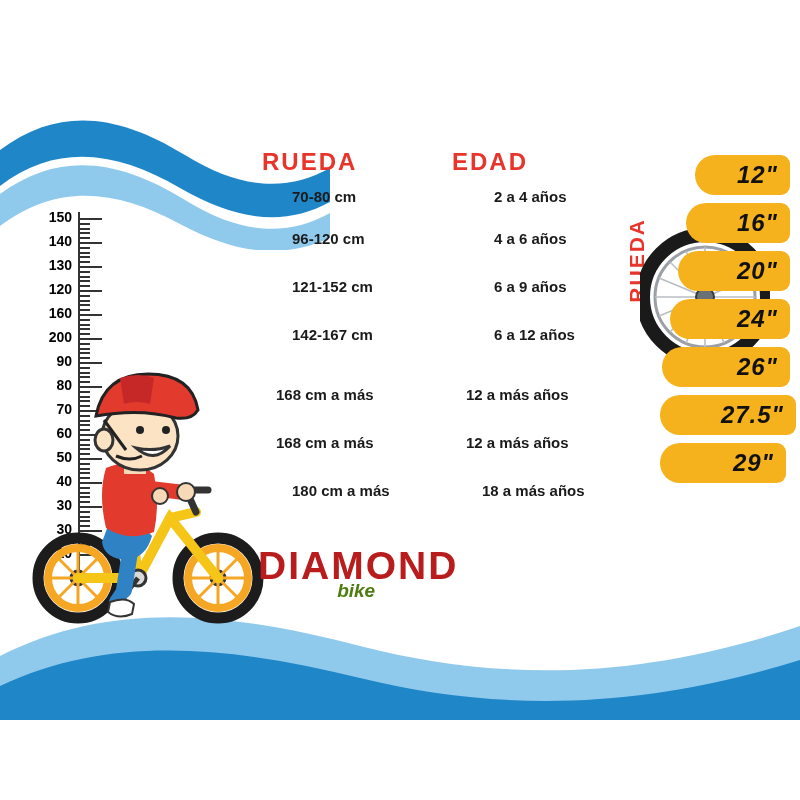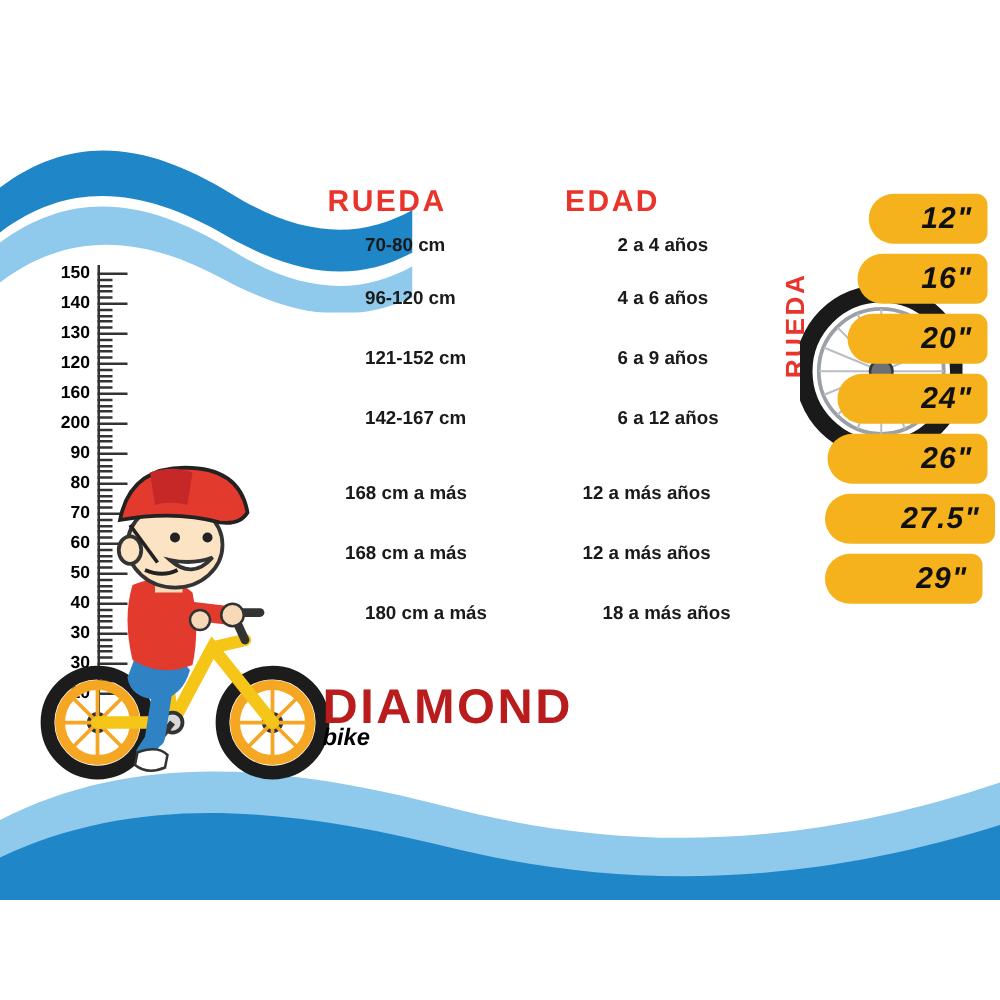--- a/index.html
+++ b/index.html
@@ -71,22 +71,22 @@
   .wheelpic{position:absolute;left:640px;top:225px;width:130px;height:145px;}
 
   
   .brand{position:absolute;left:258px;top:546px;}
   .brand-main{
     font-size:39px;font-weight:bold;color:#b91c1c;
     letter-spacing:2px;font-family:"Liberation Sans", sans-serif;
     line-height:40px;
   }
   .brand-sub{
-    font-size:19px;font-weight:bold;color:#000000;font-style:italic;
-    text-align:left;font-family:"Liberation Sans", sans-serif;
+    font-size:19px;font-weight:bold;color:#4d7c0f;font-style:italic;
+    text-align:center;font-family:"Liberation Sans", sans-serif;
     margin-top:-6px;margin-right:4px;
   }
 
   
   .kid{position:absolute;left:20px;top:340px;width:270px;height:300px;}
 
   .watermark{
     position:absolute;right:150px;bottom:200px;
     font-size:12px;color:#e9e9e9;font-family:"Liberation Sans", sans-serif;
     transform:rotate(-12deg);

